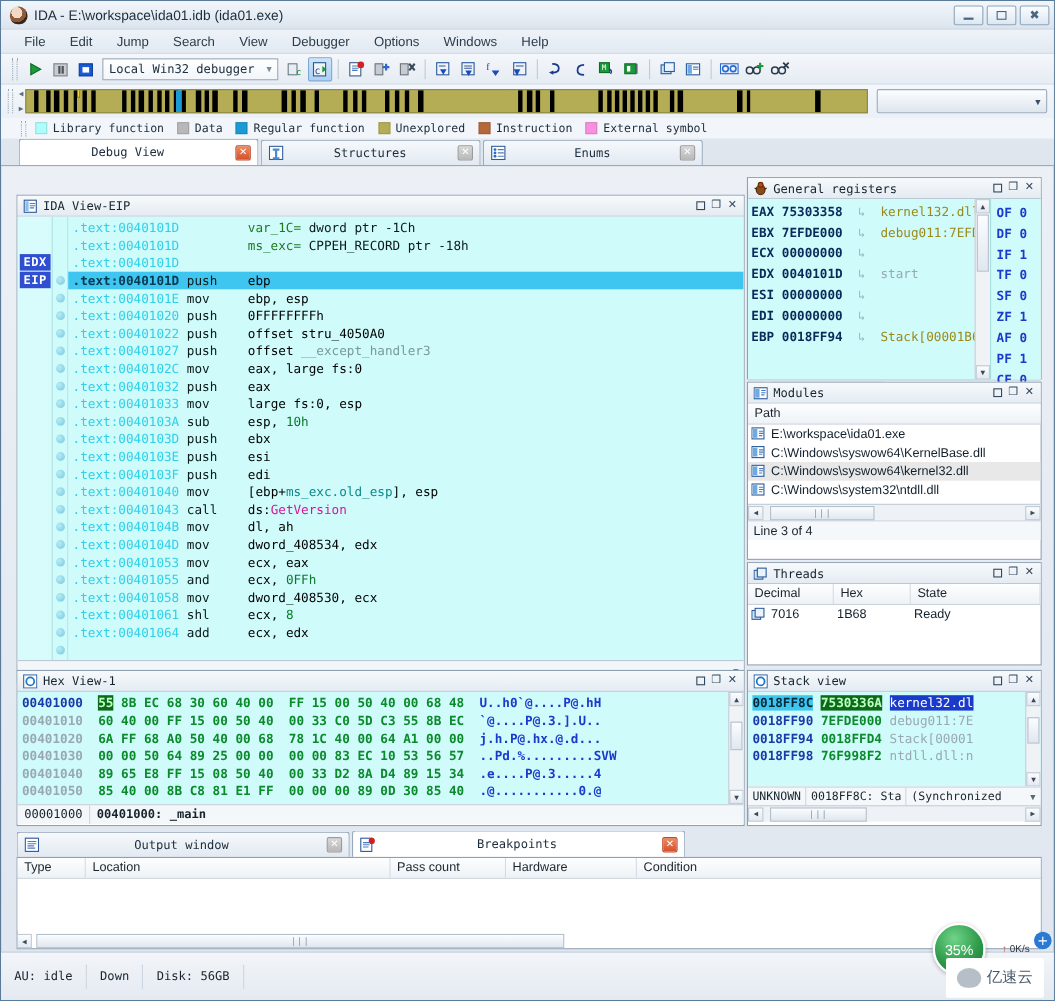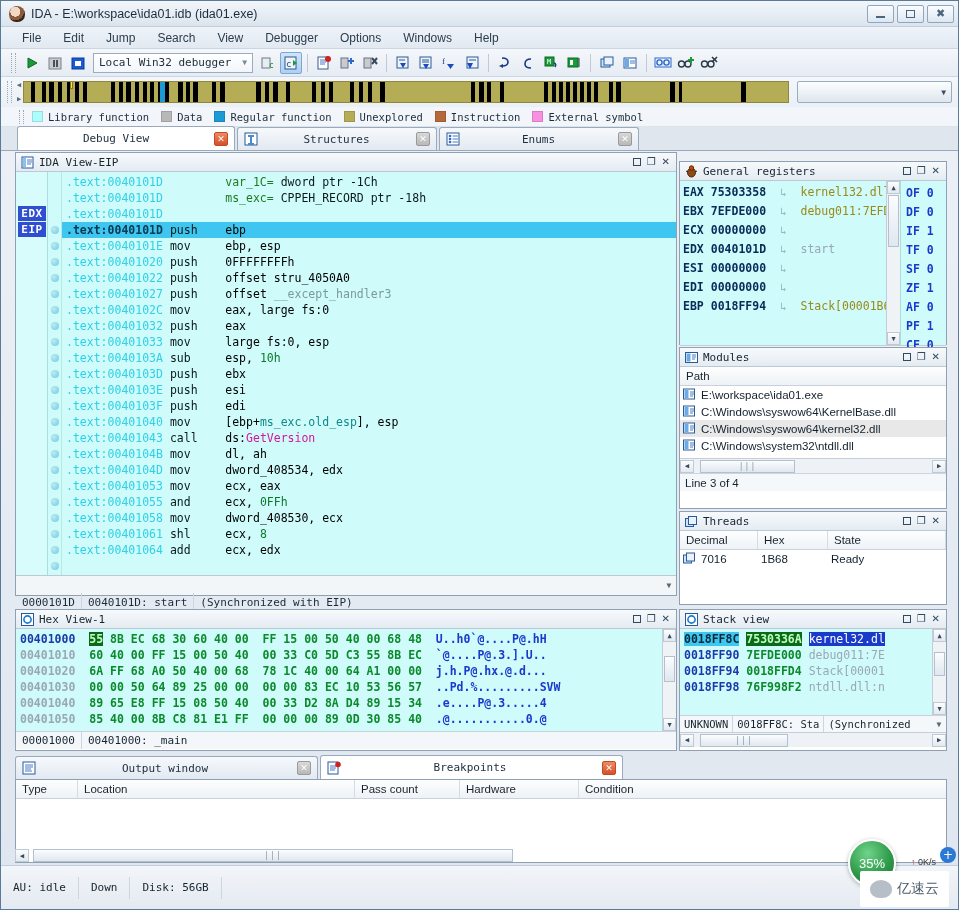--- a/index.html
+++ b/index.html
@@ -171,21 +171,21 @@
     font-family: "DejaVu Sans Mono", monospace;
     font-size: 11px; color: #16252f;
   }
   .panel-hdr .ph-ico { width: 13px; height: 13px; margin-right: 5px; flex: none; }
   .panel-hdr .ph-title { flex: 1; white-space: nowrap; overflow: hidden; }
   .ph-btns { display: flex; gap: 6px; padding-right: 3px; align-items: center; }
   .ph-b { font-size: 10px; color: #31485e; font-family: "DejaVu Sans", sans-serif; line-height: 1; }
   .ph-sq { width: 8px; height: 8px; border: 1.4px solid #31485e; }
 
   
-  #disasm { left: 14px; top: 151px; width: 662px; height: 444px; }
+  #disasm { left: 14px; top: 176px; width: 662px; height: 444px; }
   .dis-body { position: relative; height: 404px; background: #cffbfb; overflow: hidden; display: flex; }
   .dis-gutter { width: 32px; background: #d8fbfb; border-right: 1px solid #a9dede; position: relative; flex: none; }
   .dis-arrows { width: 14px; background: #cffbfb; border-right: 1px solid #b6e8e8; position: relative; flex: none; }
   .dis-dot {
     position: absolute; left: 3px; width: 8px; height: 8px; border-radius: 50%;
     background: radial-gradient(circle at 35% 35%, #b8ecf5, #76c7de);
   }
   .regmark {
     position: absolute; left: 2px; width: 28px; height: 15px;
     background: #2f4fd0; color: #fff;
@@ -297,21 +297,21 @@
   .hx-byte.hl { background: #0a6a1a; color: #bfffbf; }
   .hx-ascii { color: #1a3acc; font-weight: bold; }
   .hex-status {
     height: 18px; display: flex; align-items: center;
     background: #f4f7fa; border-top: 1px solid #c8d2dc;
   }
   .hex-status .hs-cell {
     font-family: "DejaVu Sans Mono", monospace; font-size: 11px; color: #16242e;
     padding: 0 6px; border-right: 1px solid #ccd6e0; height: 100%; display: flex; align-items: center;
   }
-  .hex-status .hs-cell.last { border-right: none; flex: 1; }
+  .hex-status .hs-cell.last { border-right: none; flex: 1; font-weight: bold; }
 
   
   #stackview { left: 678px; top: 608px; width: 268px; height: 142px; }
   .stk-body { height: 86px; background: #cffbfb; display: flex; overflow: hidden; }
   .stk-lines { flex: 1; padding-top: 2px; }
   .sk-row { height: 16px; line-height: 16px; white-space: pre; font-family: "DejaVu Sans Mono", monospace; font-size: 11.5px; padding-left: 4px; }
   .sk-addr { color: #1a3aaa; font-weight: bold; }
   .sk-addr.cur { background: #3fc6f0; color: #052a3a; }
   .sk-val { color: #0a8a2a; font-weight: bold; }
   .sk-val.hl { background: #0a6a1a; color: #bfffbf; }

